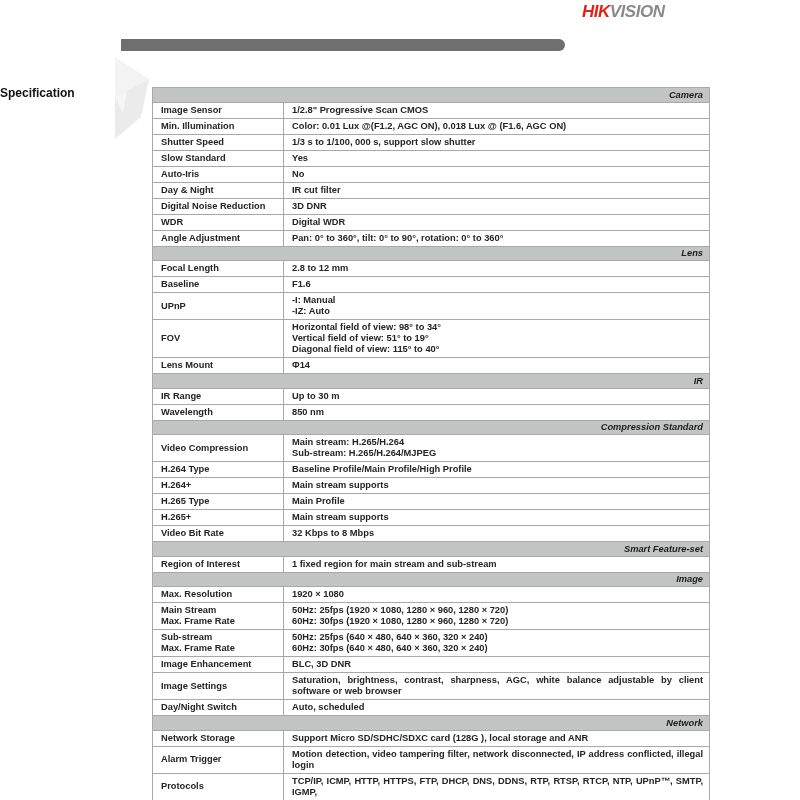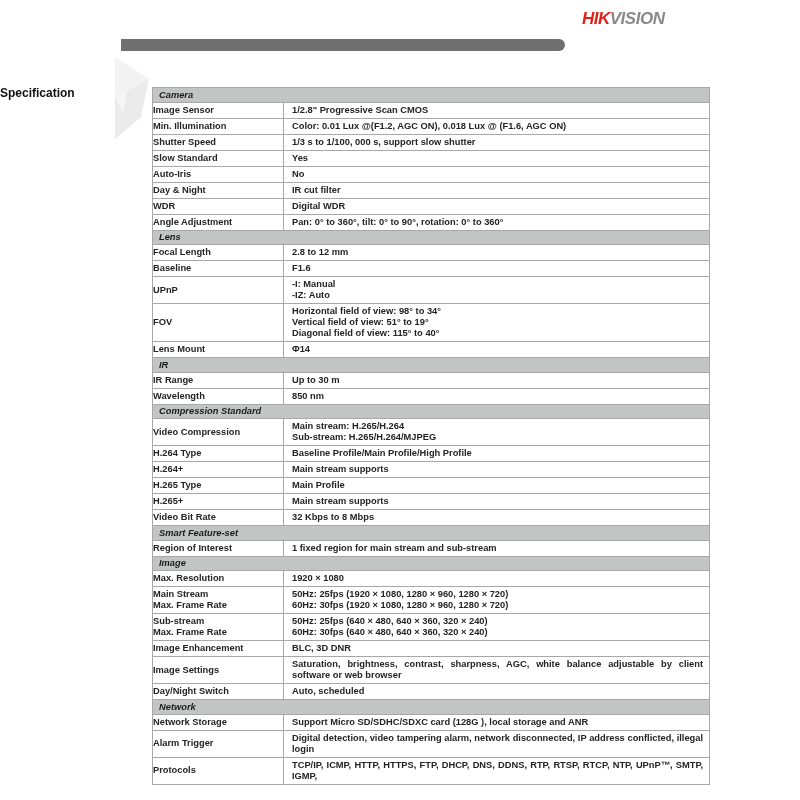--- a/index.html
+++ b/index.html
@@ -1,21 +1,21 @@
 <!DOCTYPE html>
 <html><head>
 <meta charset="utf-8">
 <style>
   * { margin: 0; padding: 0; box-sizing: border-box; }
   html, body { width: 800px; height: 800px; background: #ffffff; overflow: hidden; }
   body { font-family: "Liberation Sans", sans-serif; position: relative; }
 
   
   .logo {
-    position: absolute; top: 9px; left: 582px;
+    position: absolute; top: 2px; left: 582px;
     font-size: 17px; font-weight: bold; font-style: italic;
     letter-spacing: -0.5px; white-space: nowrap;
   }
   .logo .hik { color: #e32119; }
   .logo .vision { color: #8a8a8a; }
 
   
   .top-bar {
     position: absolute; left: 121px; top: 39px;
     width: 444px; height: 12px;
@@ -41,29 +41,30 @@
   table.spec col.c-label { width: 131px; }
   table.spec td {
     border: 1px solid #a8a8a8;
     font-size: 9.3px; line-height: 11px;
     font-weight: 600; color: #242424;
     padding: 2px 6px;
     vertical-align: middle;
     white-space: pre-line;
     overflow: hidden;
   }
-  table.spec td.label { padding-left: 0; }
+  table.spec td.label { padding-left: 8px; }
   table.spec td.value { padding-left: 8px; text-align: justify; }
   table.spec tr.section-row td {
     background: #c3c5c4;
     font-style: italic;
     font-weight: bold;
     color: #1c1c1c;
     padding: 1.5px 6px;
     line-height: 10.5px;
+    text-align: right;
   }
 </style>
 </head>
 <body>
 
 <div class="logo">
   <span class="hik">HIK</span><span class="vision">VISION</span>
 </div>
 
 <div class="top-bar"></div>
@@ -104,20 +105,24 @@
         </tr>
         <tr>
           <td class="label">Auto-Iris</td>
           <td class="value">No</td>
         </tr>
         <tr>
           <td class="label">Day &amp; Night</td>
           <td class="value">IR cut filter</td>
         </tr>
         <tr>
+          <td class="label">Digital Noise Reduction</td>
+          <td class="value">3D DNR</td>
+        </tr>
+        <tr>
           <td class="label">WDR</td>
           <td class="value">Digital WDR</td>
         </tr>
         <tr>
           <td class="label">Angle Adjustment</td>
           <td class="value">Pan: 0° to 360°, tilt: 0° to 90°, rotation: 0° to 360°</td>
         </tr>
         <tr class="section-row">
           <td colspan="2">Lens</td>
         </tr>
@@ -223,21 +228,21 @@
         </tr>
         <tr class="section-row">
           <td colspan="2">Network</td>
         </tr>
         <tr>
           <td class="label">Network Storage</td>
           <td class="value">Support Micro SD/SDHC/SDXC card (128G ), local storage and ANR</td>
         </tr>
         <tr>
           <td class="label">Alarm Trigger</td>
-          <td class="value">Digital detection, video tampering alarm, network disconnected, IP address conflicted, illegal login</td>
+          <td class="value">Motion detection, video tampering filter, network disconnected, IP address conflicted, illegal login</td>
         </tr>
         <tr>
           <td class="label">Protocols</td>
           <td class="value">TCP/IP, ICMP, HTTP, HTTPS, FTP, DHCP, DNS, DDNS, RTP, RTSP, RTCP, NTP, UPnP™, SMTP, IGMP,</td>
         </tr>
       </tbody>
   </table>
 </div>
 
 </body></html>

